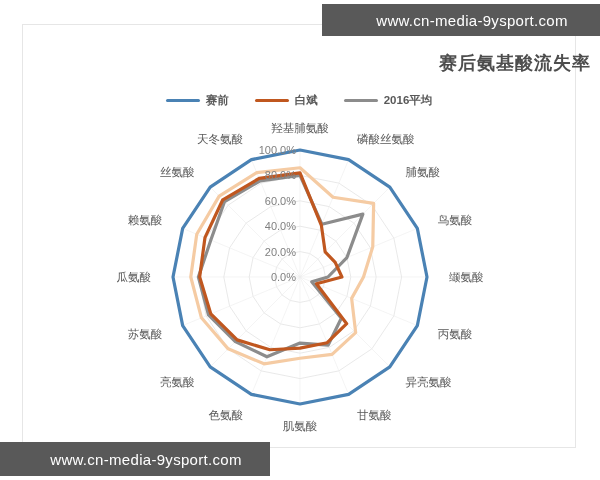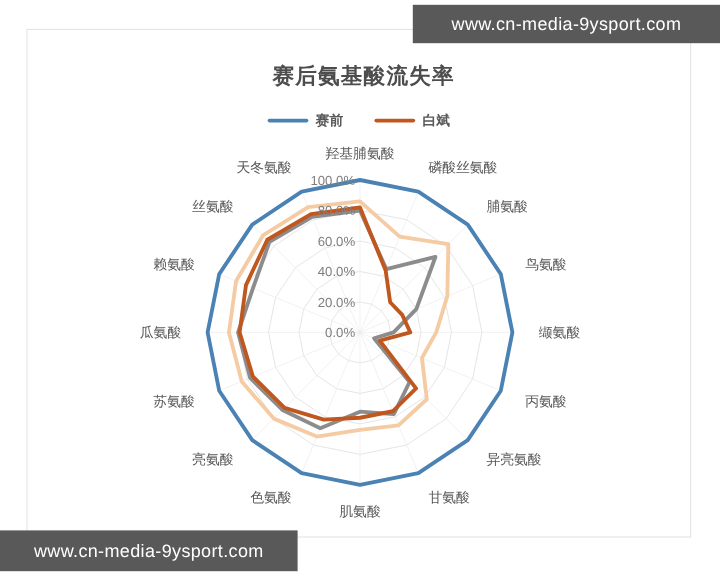--- a/index.html
+++ b/index.html
@@ -10,22 +10,22 @@
     position:relative;overflow:hidden;
   }
   #frame{
     position:absolute;left:22px;top:24px;
     width:554px;height:424px;
     background:#ffffff;
     border:1px solid #e6e6e6;
     box-sizing:border-box;
   }
   #chart-title{
-    position:absolute;left:4px;top:26px;width:100%;
-    text-align:center;
+    position:absolute;left:16px;top:26px;width:100%;
+    text-align:right;
     font-size:18px;font-weight:bold;color:#4d4d4d;
     letter-spacing:1px;
   }
   #legend{
     position:absolute;left:0;top:68px;width:100%;
     display:flex;justify-content:center;align-items:center;
     gap:26px;
   }
   .legend-item{display:flex;align-items:center;gap:6px;}
   .legend-swatch{width:34px;height:3px;border-radius:2px;display:block;}
@@ -43,39 +43,44 @@
   .gridline{fill:none;stroke:#e0e0e0;stroke-width:0.7;}
   .spoke{stroke:#ececec;stroke-width:0.6;}
   .series-path{fill:none;stroke-linejoin:round;stroke-linecap:round;}
   .watermark{
     position:absolute;
     background:#595959;color:#ffffff;
     font-size:15px;
     font-family:"Liberation Sans","DejaVu Sans",sans-serif;
     display:flex;align-items:center;justify-content:center;
     letter-spacing:0.3px;
+    padding-left:22px;
   }
   #watermark-top{right:0;top:4px;width:256px;height:32px;}
   #watermark-bottom{left:0;bottom:4px;width:248px;height:34px;}
 </style>
 </head>
 <body>
 
 <div id="frame">
 
   <div id="chart-title">赛后氨基酸流失率</div>
 
   <div id="legend">
     <div class="legend-item">
       <span class="legend-swatch" style="background:#4A82B4"></span>
       <span class="legend-label">赛前</span>
     </div>
     <div class="legend-item">
       <span class="legend-swatch" style="background:#C0571F"></span>
       <span class="legend-label">白斌</span>
+    </div>
+    <div class="legend-item">
+      <span class="legend-swatch" style="background:#8C8C8C"></span>
+      <span class="legend-label">2016平均</span>
     </div>
   </div>
 
   <div id="plot">
     <svg id="radar-svg" viewBox="0 0 554 330" xmlns="http://www.w3.org/2000/svg">
       <g id="grid-layer">
           <polygon points="277.00,134.60 286.72,136.53 294.96,142.04 300.47,150.28 302.40,160.00 300.47,169.72 294.96,177.96 286.72,183.47 277.00,185.40 267.28,183.47 259.04,177.96 253.53,169.72 251.60,160.00 253.53,150.28 259.04,142.04 267.28,136.53" class="gridline"></polygon>
           <polygon points="277.00,109.20 296.44,113.07 312.92,124.08 323.93,140.56 327.80,160.00 323.93,179.44 312.92,195.92 296.44,206.93 277.00,210.80 257.56,206.93 241.08,195.92 230.07,179.44 226.20,160.00 230.07,140.56 241.08,124.08 257.56,113.07" class="gridline"></polygon>
           <polygon points="277.00,83.80 306.16,89.60 330.88,106.12 347.40,130.84 353.20,160.00 347.40,189.16 330.88,213.88 306.16,230.40 277.00,236.20 247.84,230.40 223.12,213.88 206.60,189.16 200.80,160.00 206.60,130.84 223.12,106.12 247.84,89.60" class="gridline"></polygon>
           <polygon points="277.00,58.40 315.88,66.13 348.84,88.16 370.87,121.12 378.60,160.00 370.87,198.88 348.84,231.84 315.88,253.87 277.00,261.60 238.12,253.87 205.16,231.84 183.13,198.88 175.40,160.00 183.13,121.12 205.16,88.16 238.12,66.13" class="gridline"></polygon>

